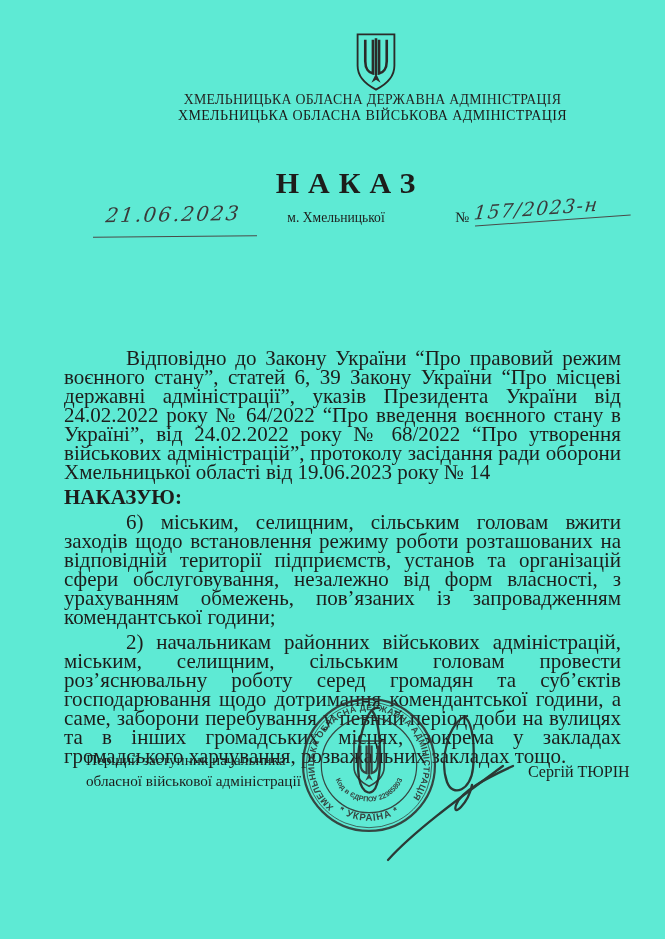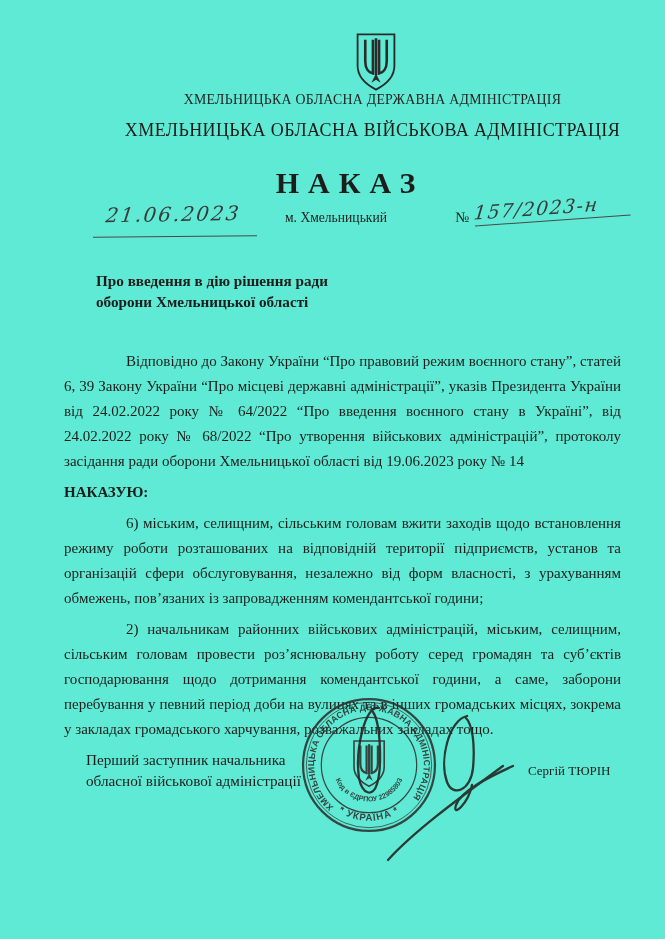--- a/index.html
+++ b/index.html
@@ -5,48 +5,48 @@
   html,body { margin:0; padding:0; background:#ffffff; }
   .page {
     position:relative; width:665px; height:939px;
     background:#5eead4; overflow:hidden;
     font-family:"Liberation Serif", serif; color:#1d1d1b;
   }
   
   .emblem { position:absolute; left:353px; top:31px; width:46px; height:62px; }
   .org-header { position:absolute; left:80px; top:92px; width:585px; text-align:center; }
   .org-line1 { font-size:13.8px; letter-spacing:.3px; color:#252523; }
-  .org-line2 { margin-top:12px; font-size:18px; letter-spacing:.4px; color:#1c1c1a; }
+  .org-line2 { margin-top:0; font-size:14px; letter-spacing:.4px; color:#1c1c1a; }
   .doc-title { position:absolute; left:80px; top:166px; width:522px; text-align:center;
                font-size:30px; font-weight:bold; letter-spacing:9px; padding-left:9px; }
   
   .hand { font-style:italic; color:#3a3a3a; font-family:"DejaVu Serif", serif; }
   .meta-date { position:absolute; left:106px; top:202px; width:150px; font-size:20px;
                letter-spacing:2px; transform:skewX(-8deg) rotate(-1deg); }
   .date-line { position:absolute; left:93px; top:236px; width:164px; height:0;
                border-top:1.4px solid #4a4a48; transform:rotate(-.6deg); }
   .meta-city { position:absolute; left:236px; top:210px; width:200px; text-align:center;
                font-size:13.6px; }
   .meta-no { position:absolute; left:455px; top:209px; font-size:14.5px; }
   .meta-number-wrap { position:absolute; left:474px; top:196px; width:158px; transform:rotate(-4deg); }
   .meta-number { font-size:19px; letter-spacing:1.5px; transform:skewX(-10deg); display:inline-block; }
   .number-line { margin-top:2px; border-top:1.4px solid #4a4a48; width:156px; }
   
   .subject { position:absolute; left:96px; top:270px; width:330px;
              font-weight:bold; font-size:15.2px; line-height:21px; }
   
   .body-block { position:absolute; left:64px; top:349px; width:557px; }
   .body-block p { margin:0; text-align:justify; text-indent:62px;
-                  font-size:15px; line-height:25px; }
+                  font-size:21px; line-height:19px; }
   .order-word { margin-top:6px !important; text-indent:0 !important; font-weight:bold;
                 font-size:15.4px; text-align:center; }
   .mt { margin-top:6px !important; }
   
   .signoff { position:absolute; left:86px; top:750px; font-size:15.2px; line-height:20.5px; }
-  .sign-name { position:absolute; left:528px; top:763px; font-size:13px; }
+  .sign-name { position:absolute; left:528px; top:763px; font-size:16px; }
   
   .stamp { position:absolute; left:299px; top:695px; width:140px; height:140px; opacity:.88; }
   .stamp text { font-family:"Liberation Sans", sans-serif; font-weight:bold; fill:#30302e; }
   .signature { position:absolute; left:335px; top:690px; width:205px; height:185px; }
 </style>
 </head>
 <body>
 
 <div class="page">
 
@@ -60,31 +60,27 @@
 
   <div class="org-header">
     <div class="org-line1">ХМЕЛЬНИЦЬКА ОБЛАСНА ДЕРЖАВНА АДМІНІСТРАЦІЯ</div>
     <div class="org-line2">ХМЕЛЬНИЦЬКА ОБЛАСНА ВІЙСЬКОВА АДМІНІСТРАЦІЯ</div>
   </div>
 
   <div class="doc-title">НАКАЗ</div>
 
   <div class="meta-date hand">21.06.2023</div>
   <div class="date-line"></div>
-  <div class="meta-city">м. Хмельницький</div>
+  <div class="meta-city">м. Хмельницької</div>
   <div class="meta-no">№</div>
   <div class="meta-number-wrap">
     <span class="meta-number hand">157/2023-н</span>
     <div class="number-line"></div>
   </div>
 
-  <div class="subject">
-    <div>Про введення в дію рішення ради</div>
-    <div>оборони Хмельницької області</div>
-  </div>
 
   <div class="body-block">
     <p>Відповідно до Закону України “Про правовий режим воєнного стану”, статей 6, 39 Закону України “Про місцеві державні адміністрації”, указів Президента України від 24.02.2022 року № 64/2022 “Про введення воєнного стану в Україні”, від 24.02.2022 року № 68/2022 “Про утворення військових адміністрацій”, протоколу засідання ради оборони Хмельницької області від 19.06.2023 року № 14</p>
     <p class="order-word">НАКАЗУЮ:</p>
     <p class="mt">6) міським, селищним, сільським головам вжити заходів щодо встановлення режиму роботи розташованих на відповідній території підприємств, установ та організацій сфери обслуговування, незалежно від форм власності, з урахуванням обмежень, пов’язаних із запровадженням комендантської години;</p>
     <p class="mt">2) начальникам районних військових адміністрацій, міським, селищним, сільським головам провести роз’яснювальну роботу серед громадян та суб’єктів господарювання щодо дотримання комендантської години, а саме, заборони перебування у певний період доби на вулицях та в інших громадських місцях, зокрема у закладах громадського харчування, розважальних закладах тощо.</p>
   </div>
 
   <div class="signoff">
     <div>Перший заступник начальника</div>

